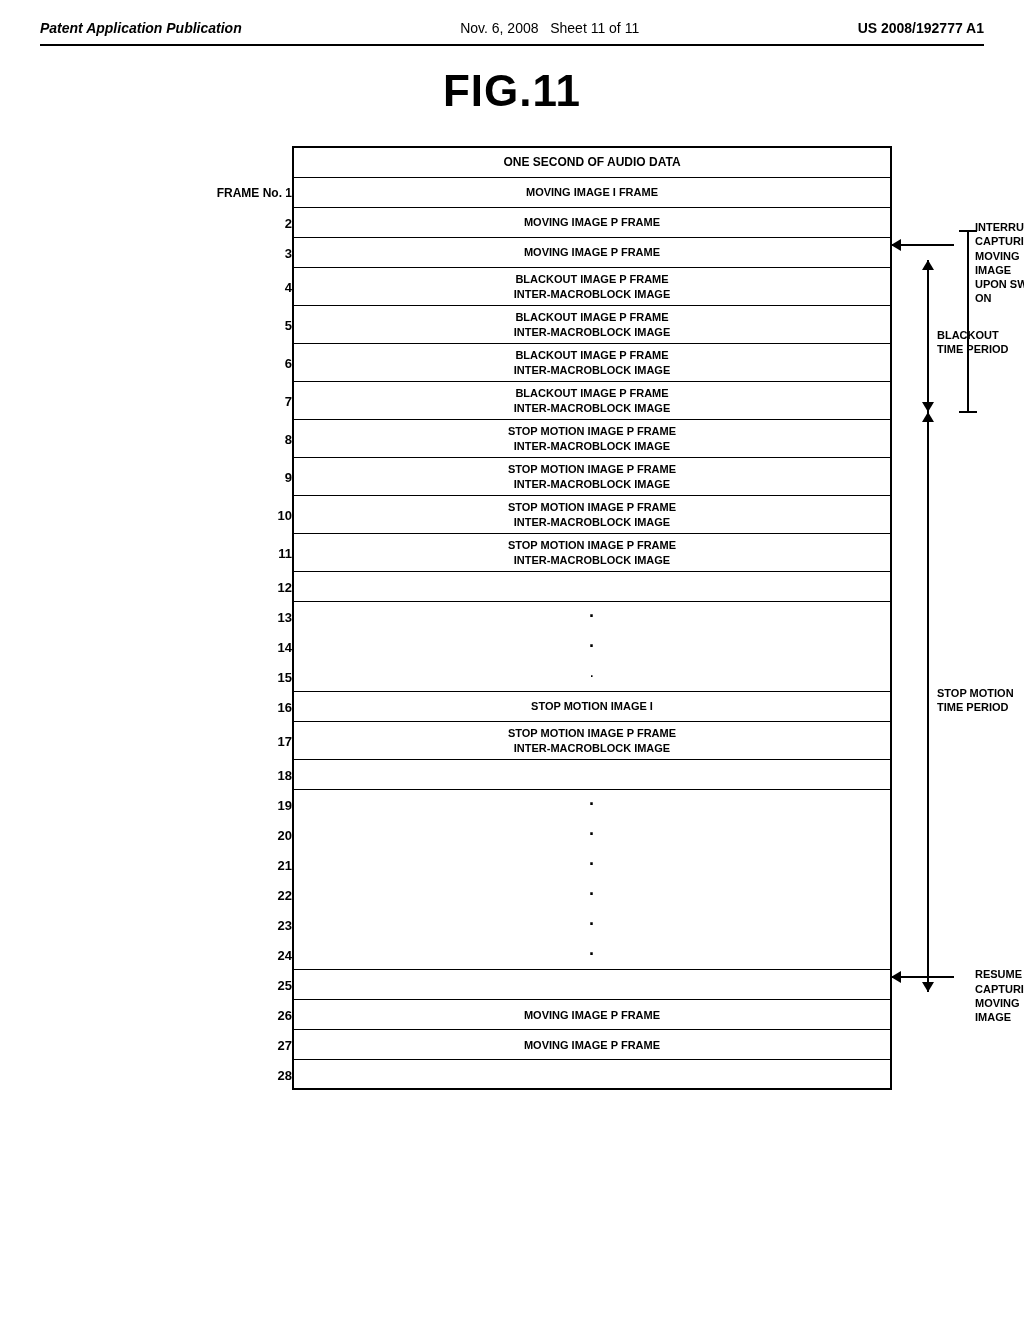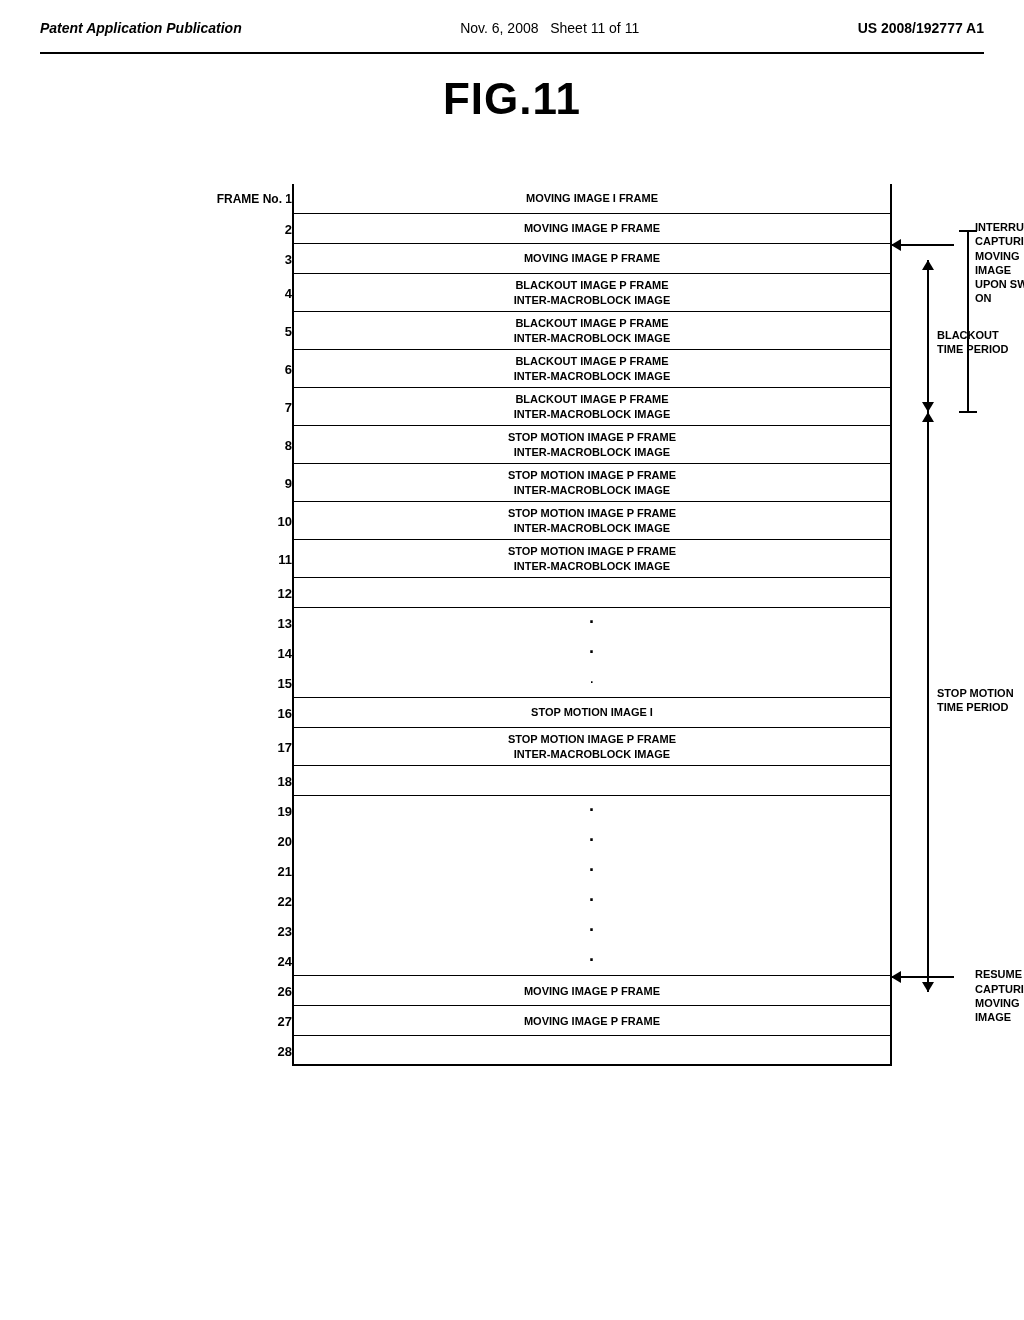--- a/index.html
+++ b/index.html
@@ -17,21 +17,21 @@
       padding: 20px 40px;
       position: relative;
     }
 
     
     .header {
       display: flex;
       justify-content: space-between;
       align-items: flex-start;
       border-bottom: 2px solid #000;
-      padding-bottom: 16px;
+      padding-bottom: 8px;
       margin-bottom: 20px;
     }
     .header-left {
       font-size: 14px;
       font-weight: bold;
       font-style: italic;
     }
     .header-center {
       font-size: 14px;
       text-align: center;
@@ -135,20 +135,21 @@
     <div class="header-right">US 2008/192777 A1</div>
   </div>
 
   <div class="fig-title">FIG.11</div>
 
   <div class="diagram-container">
     <div class="diagram-inner" id="diagram-inner">
 
       <div class="row">
         <div class="frame-label"></div>
+        <div class="cell audio-header top-border">ONE SECOND OF AUDIO DATA</div>
       </div>
 
       <div class="row">
         <div class="frame-label header-label">FRAME No. 1</div>
         <div class="cell">MOVING IMAGE I FRAME</div>
       </div>
 
       <div class="row">
         <div class="frame-label">2</div>
         <div class="cell">MOVING IMAGE P FRAME</div>
@@ -257,20 +258,24 @@
       <div class="row">
         <div class="frame-label">23</div>
         <div class="cell" style="border-top:none; border-bottom:none; font-size:18px;">·</div>
       </div>
 
       <div class="row">
         <div class="frame-label">24</div>
         <div class="cell" style="border-top:none; font-size:18px;">·</div>
       </div>
 
+      <div class="row">
+        <div class="frame-label">25</div>
+        <div class="cell empty"></div>
+      </div>
 
       <div class="row">
         <div class="frame-label">26</div>
         <div class="cell">MOVING IMAGE P FRAME</div>
       </div>
 
       <div class="row">
         <div class="frame-label">27</div>
         <div class="cell">MOVING IMAGE P FRAME</div>
       </div>

